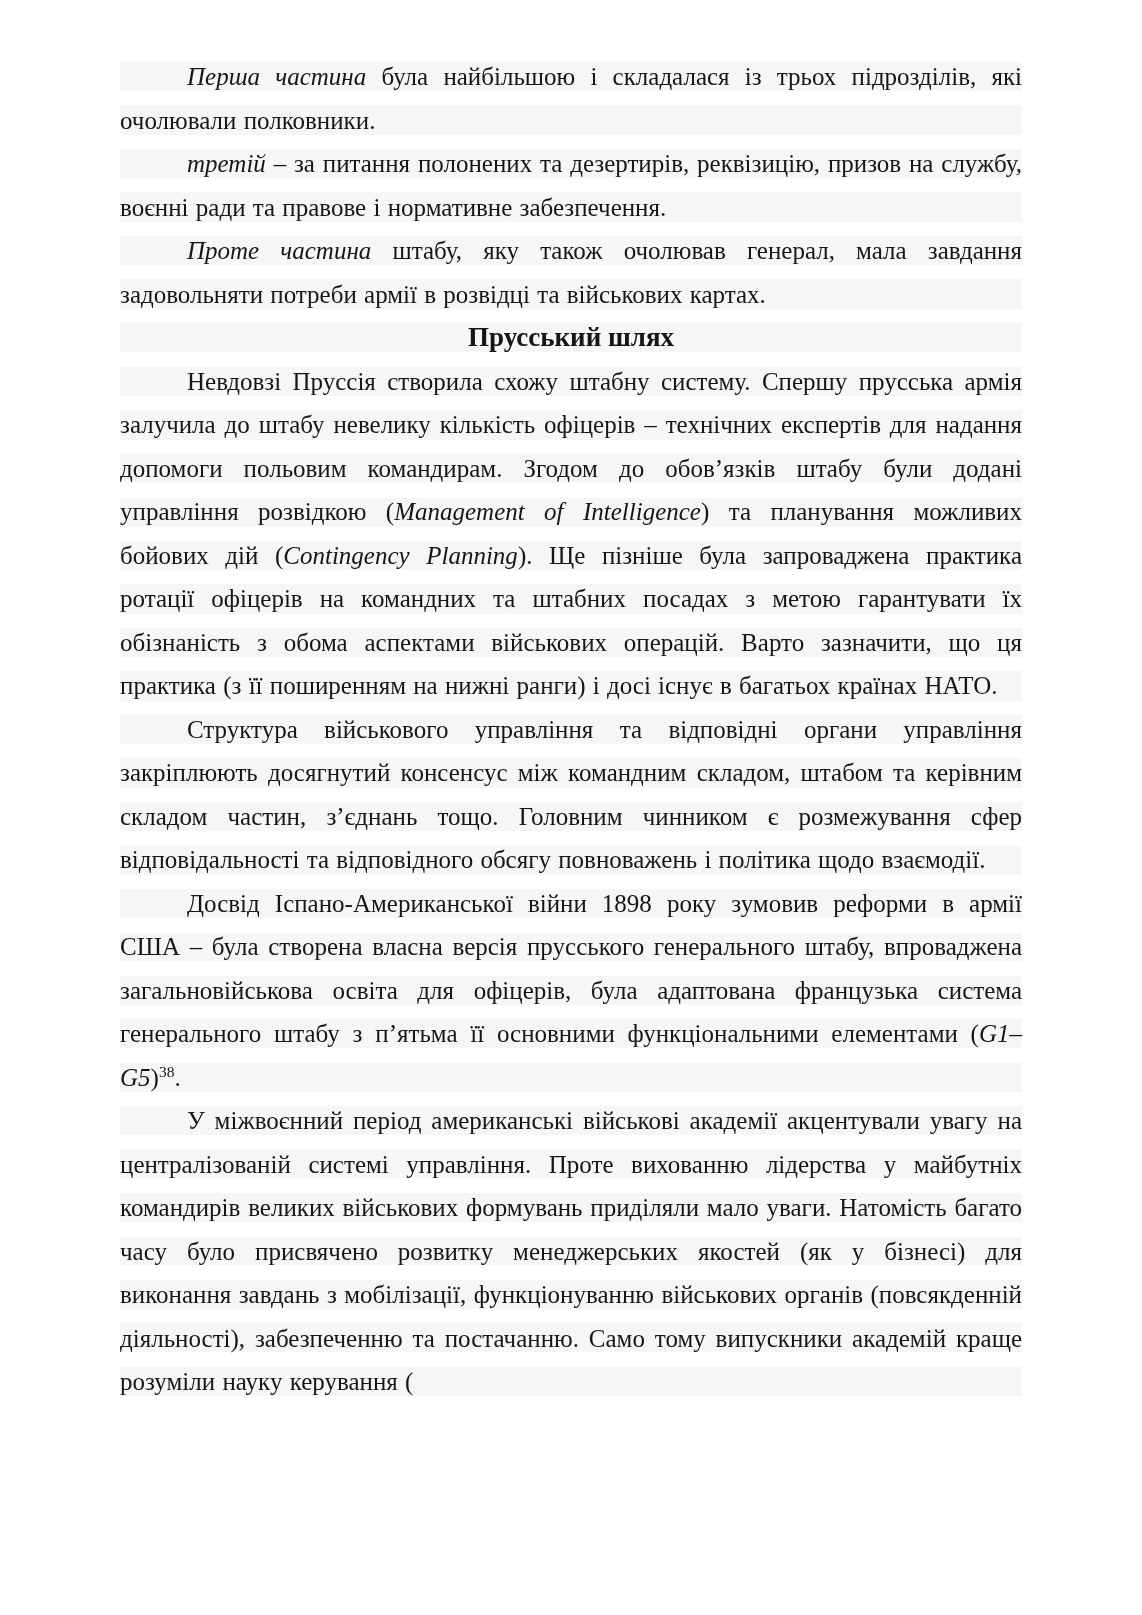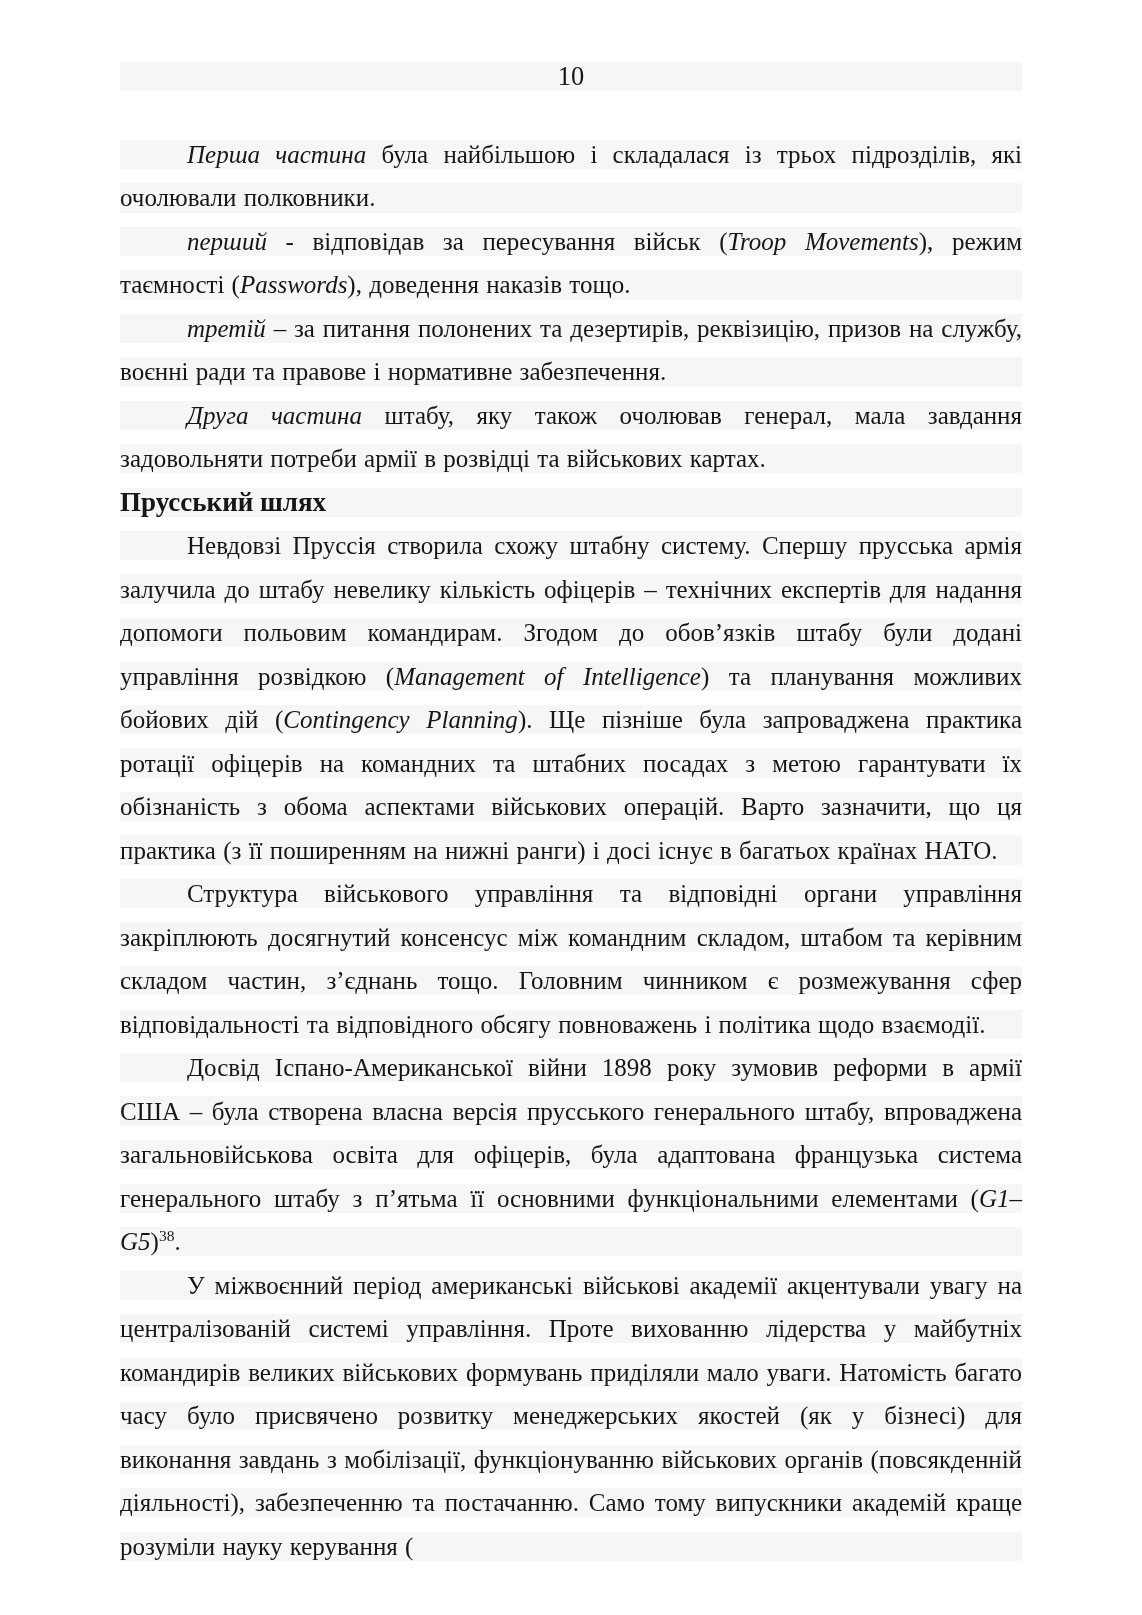--- a/index.html
+++ b/index.html
@@ -43,37 +43,36 @@
     line-height: 43.5px;
     text-align: justify;
     text-indent: 67px;
     word-spacing: 1px;
   }
   .content h2.heading {
     margin: 0;
     font-size: 27px;
     line-height: 43.5px;
     font-weight: bold;
+    text-align: center;
   }
   .content em { font-style: italic; }
   .content sup {
     font-size: 0.62em;
     line-height: 0;
     vertical-align: super;
   }
 </style>
 </head>
 <body>
 
 <div class="page">
-  <div class="page-number scan-band">10</div>
   <div class="content">
       <p class="para scan-band"><em>Перша частина</em><span> була найбільшою і складалася із трьох підрозділів, які очолювали полковники.</span></p>
-      <p class="para scan-band"><em>перший</em><span> - відповідав за пересування військ (</span><em>Troop Movements</em><span>), режим таємності (</span><em>Passwords</em><span>), доведення наказів тощо.</span></p>
       <p class="para scan-band"><em>третій</em><span> – за питання полонених та дезертирів, реквізицію, призов на службу, воєнні ради та правове і нормативне забезпечення.</span></p>
-      <p class="para scan-band"><em>Друга частина</em><span> штабу, яку також очолював генерал, мала завдання задовольняти потреби армії в розвідці та військових картах.</span></p>
+      <p class="para scan-band"><em>Проте частина</em><span> штабу, яку також очолював генерал, мала завдання задовольняти потреби армії в розвідці та військових картах.</span></p>
       <h2 class="heading scan-band">Прусський шлях</h2>
       <p class="para scan-band"><span>Невдовзі Пруссія створила схожу штабну систему. Спершу прусська армія залучила до штабу невелику кількість офіцерів – технічних експертів для надання допомоги польовим командирам. Згодом до обов’язків штабу були додані управління розвідкою (</span><em>Management of Intelligence</em><span>) та планування можливих бойових дій (</span><em>Contingency Planning</em><span>). Ще пізніше була запроваджена практика ротації офіцерів на командних та штабних посадах з метою гарантувати їх обізнаність з обома аспектами військових операцій. Варто зазначити, що ця практика (з її поширенням на нижні ранги) і досі існує в багатьох країнах НАТО.</span></p>
       <p class="para scan-band"><span>Структура військового управління та відповідні органи управління закріплюють досягнутий консенсус між командним складом, штабом та керівним складом частин, з’єднань тощо. Головним чинником є розмежування сфер відповідальності та відповідного обсягу повноважень і політика щодо взаємодії.</span></p>
       <p class="para scan-band"><span>Досвід Іспано-Американської війни 1898 року зумовив реформи в армії США – була створена власна версія прусського генерального штабу, впроваджена загальновійськова освіта для офіцерів, була адаптована французька система генерального штабу з п’ятьма її основними функціональними елементами (</span><em>G1–G5</em><span>)</span><sup>38</sup><span>.</span></p>
       <p class="para scan-band"><span>У міжвоєнний період американські військові академії акцентували увагу на централізованій системі управління. Проте вихованню лідерства у майбутніх командирів великих військових формувань приділяли мало уваги. Натомість багато часу було присвячено розвитку менеджерських якостей (як у бізнесі) для виконання завдань з мобілізації, функціонуванню військових органів (повсякденній діяльності), забезпеченню та постачанню. Само тому випускники академій краще розуміли науку керування (</span></p>
     </div>
 </div>
 
 </body></html>

